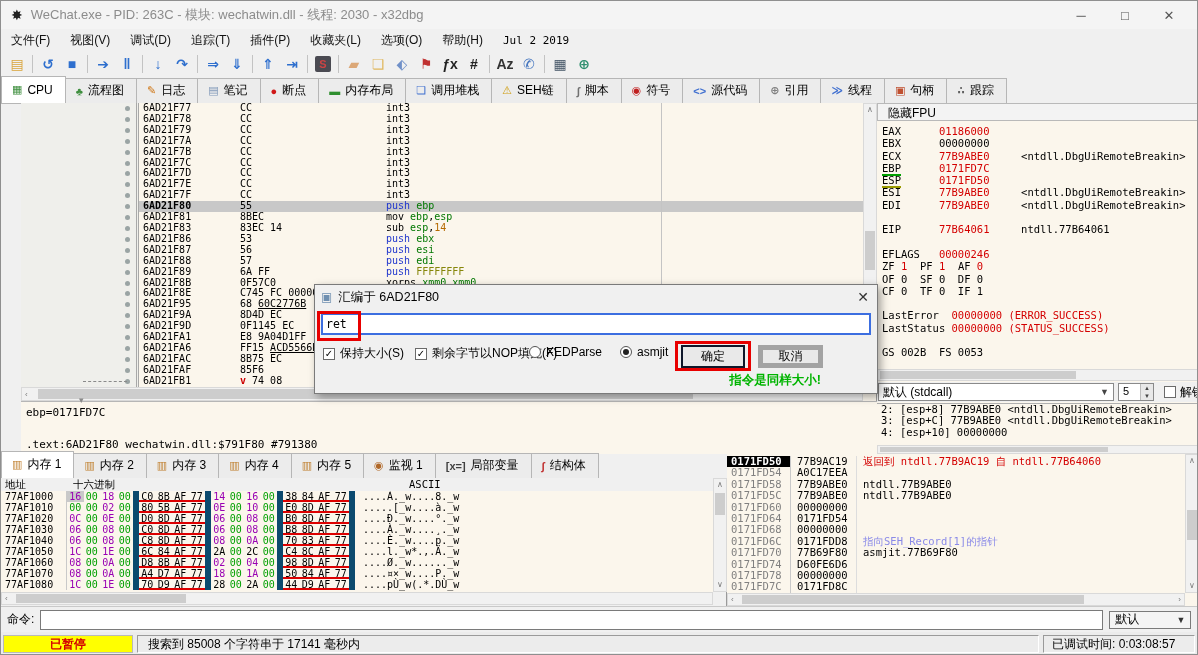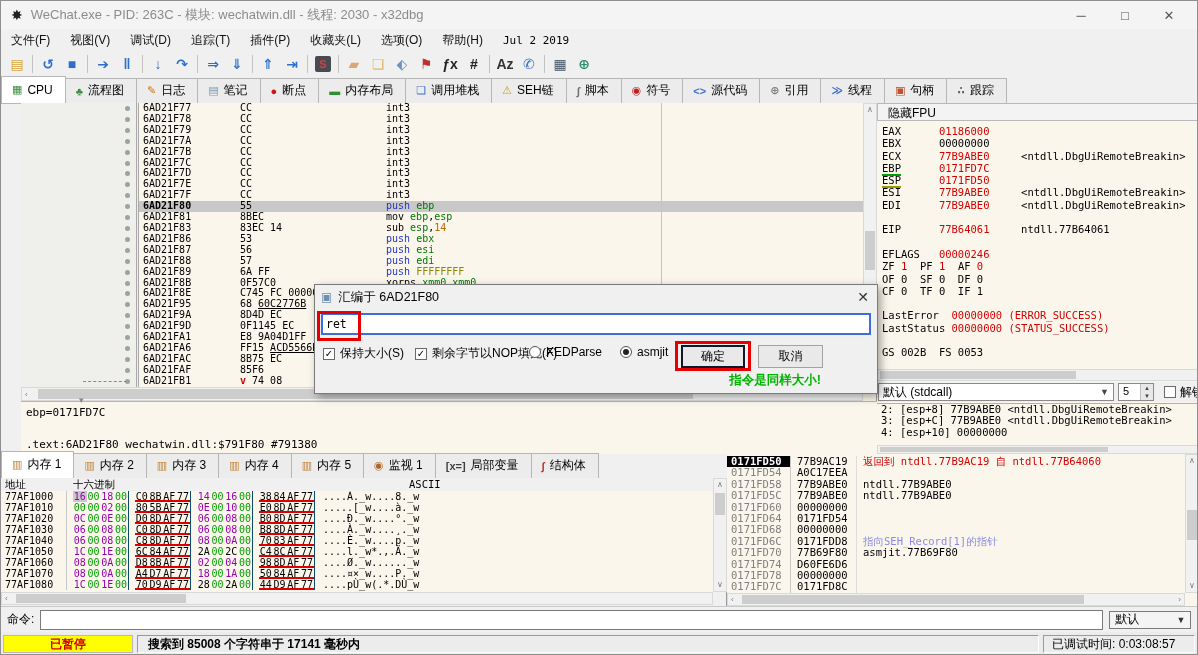--- a/index.html
+++ b/index.html
@@ -88,21 +88,21 @@
   #arghscroll{left:0;top:342px;width:328px;height:9px;}
   
   #bottom{left:0;top:453px;width:1198px;height:152px;position:absolute;background:#f0f0f0;}
   #memwrap{left:0;top:0;width:726px;height:152px;position:absolute;border-right:1px solid #9a9a9a;box-sizing:border-box;}
   #memtabs{left:0;top:0;width:726px;height:24px;position:absolute;}
   #memhead{left:0;top:24px;width:726px;height:13px;position:absolute;background:#f0f0f0;border-bottom:1px solid #c0c0c0;font-size:10.5px;}
   #memhead span{position:absolute;top:0;}
   #memrows{left:0;top:37px;width:712px;height:101px;position:absolute;background:#fbf6ec;overflow:hidden;}
   .mrow{height:11px;line-height:11px;font-size:10px;display:flex;}
   .maddr{width:66px;padding-left:4px;flex:none;border-right:1px solid #c9c9c9;box-sizing:border-box;}
-  .grp{width:56px;flex:none;display:flex;margin-left:6px;border-right:1px solid #0c4a6e;box-sizing:border-box;}
+  .grp{width:72px;flex:none;display:flex;margin-left:0;border-right:6px solid #0c4a6e;box-sizing:border-box;}
   .grp.ptr{box-shadow:inset 0 -2px 0 #dd0000;}
   .byte{width:19px;text-align:center;}
   .byte.bsel{background:#c9c9c9;}
   .mascii{margin-left:8px;white-space:pre;color:#000;}
   .by-g{color:#00a000}.by-p{color:#9900b3}.by-k{color:#000}
   #memvscroll{left:712px;top:24px;width:14px;height:114px;}
   #memhscroll{left:0;top:138px;width:712px;height:13px;}
   
   #stack{left:726px;top:0;width:472px;height:152px;position:absolute;background:#fbf6ec;}
   #stackrows{left:0;top:2px;width:458px;height:137px;position:absolute;overflow:hidden;}
@@ -115,34 +115,34 @@
   #stackhscroll{left:0;top:139px;width:458px;height:13px;}
   
   #cmdbar{left:0;top:605px;width:1198px;height:26px;position:absolute;background:#f0f0f0;display:flex;align-items:center;border-top:1px solid #c9c9c9;box-sizing:border-box;}
   #cmdbar label{margin:0 6px 0 6px;}
   #cmd-input{width:1055px;height:18px;border:1px solid #7a7a7a;background:#fff;font-size:12px;padding:0 3px;}
   #cmd-dropdown{width:82px;height:18px;border:1px solid #7a7a7a;background:#f4f4f4;margin-left:6px;display:flex;align-items:center;justify-content:space-between;padding:0 5px;box-sizing:border-box;}
   #cmd-dropdown .car{font-size:9px;color:#333;}
   
   #statusbar{left:0;top:631px;width:1198px;height:24px;position:absolute;background:#ececec;display:flex;align-items:center;}
   #status-state{width:130px;height:18px;background:#ffff00;color:#d40000;font-weight:bold;display:flex;align-items:center;justify-content:center;margin-left:2px;border:1px solid #b9b9b9;box-sizing:border-box;}
-  #status-msg{height:18px;flex:1;margin:0 4px;border:1px solid;border-color:#9a9a9a #fff #fff #9a9a9a;display:flex;align-items:center;padding-left:10px;box-sizing:border-box;font-weight:bold;}
+  #status-msg{height:18px;flex:1;margin:0 4px;border:1px solid;border-color:#9a9a9a #fff #fff #9a9a9a;display:flex;align-items:center;padding-left:10px;box-sizing:border-box;}
   #status-time{height:18px;width:152px;margin-right:4px;border:1px solid;border-color:#9a9a9a #fff #fff #9a9a9a;display:flex;align-items:center;padding-left:8px;box-sizing:border-box;}
   
   #dialog{left:313px;top:283px;width:564px;height:110px;position:absolute;background:#f0f0f0;border:1px solid #7a7a7a;box-shadow:3px 3px 8px rgba(0,0,0,.35);box-sizing:border-box;z-index:50;}
   .dlg-title{height:24px;display:flex;align-items:center;padding:0 6px;}
   .dlg-title .dico{color:#6f8fb0;margin-right:6px;font-size:12px;}
   .dlg-title .dtxt{font-size:12.5px;}
   .dlg-close{position:absolute;right:8px;top:4px;font-size:14px;color:#333;}
   #asm-input{position:absolute;left:6px;top:28px;width:550px;height:22px;border:2px solid #3c6ee0;background:#fff;font-family:"DejaVu Sans Mono",monospace;font-size:11.5px;padding:0 3px;box-sizing:border-box;}
   .dlg-row{position:absolute;left:0;top:56px;width:564px;height:30px;}
   .dlg-row .itm{position:absolute;display:flex;align-items:center;gap:5px;font-size:12px;top:4px;}
   .radio{width:12px;height:12px;border:1px solid #555;border-radius:50%;background:#fff;display:inline-flex;align-items:center;justify-content:center;box-sizing:border-box;}
   .radio .rdot{width:6px;height:6px;border-radius:50%;background:#222;}
-  .dbtn{position:absolute;height:23px;display:flex;align-items:center;justify-content:center;background:#e9e9e9;border:1px solid #a3a3a3;font-size:12px;box-sizing:border-box;}
+  .dbtn{position:absolute;height:23px;display:flex;align-items:center;justify-content:center;background:#e9e9e9;border:5px solid #a3a3a3;font-size:12px;box-sizing:border-box;}
   #btn-ok{left:366px;top:60px;width:64px;border:2px solid #0f172a;}
   #btn-cancel{left:443px;top:60px;width:65px;}
   .red-rect{position:absolute;border:3px solid #e80000;box-sizing:border-box;z-index:60;}
   #rr-input{left:2px;top:26px;width:44px;height:30px;}
   #rr-ok{left:360px;top:56px;width:76px;height:30px;}
   #dlg-status{position:absolute;right:56px;top:87px;color:#00b400;font-weight:bold;font-size:12.5px;}
 </style>
 </head>
 <body>
 

